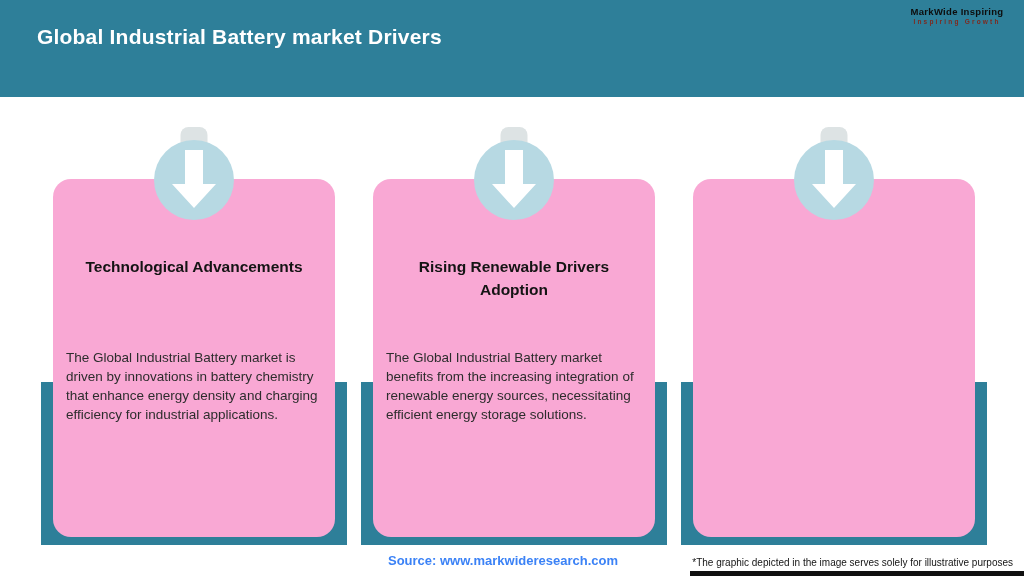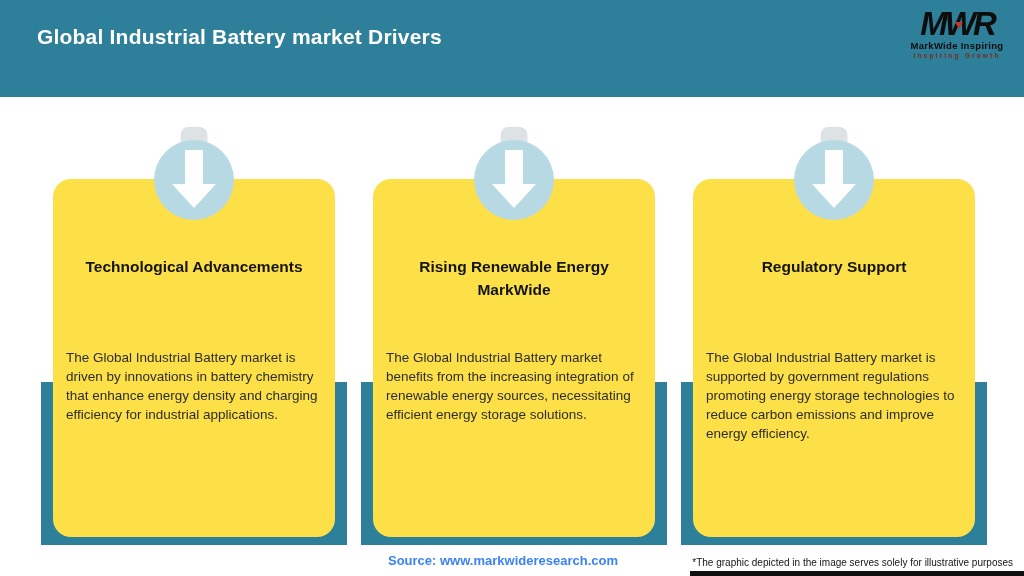--- a/index.html
+++ b/index.html
@@ -13,41 +13,40 @@
   .logo{position:absolute;right:12px;top:7px;width:110px;text-align:center;color:#0d0d0d;}
   .logo-acronym{position:relative;display:inline-block;font-size:33px;line-height:34px;font-weight:bold;font-style:italic;letter-spacing:-3px;}
   .logo-accent{position:absolute;left:35px;top:15px;width:0;height:0;
     border-left:4px solid transparent;border-right:4px solid transparent;border-top:7px solid #c0392b;}
   .logo-name{font-size:9.5px;font-weight:bold;letter-spacing:.3px;margin-top:-1px;}
   .logo-tagline{font-size:6.5px;font-weight:bold;color:#7d2b20;letter-spacing:2.2px;margin-top:1px;}
   
   .card-group{position:absolute;top:127px;width:306px;height:418px;}
   .card-group.g0{left:41px}.card-group.g1{left:361px}.card-group.g2{left:681px}
   .frame{position:absolute;left:0;top:255px;width:306px;height:163px;background:#2e7f99;}
-  .card{position:absolute;left:12px;top:52px;width:282px;height:358px;background:#fde047;border-radius:18px;}
+  .card{position:absolute;left:12px;top:52px;width:282px;height:358px;background:#f9a8d4;border-radius:18px;}
   .notch{position:absolute;left:50%;transform:translateX(-50%);top:0;width:27px;height:24px;background:#dde3e4;border-radius:8px 8px 0 0;}
   .circle{position:absolute;left:50%;transform:translateX(-50%);top:13px;width:80px;height:80px;border-radius:50%;background:#b7d9e3;}
   .arrow-svg{display:block;margin:10px auto 0 auto;}
   .card-title{position:absolute;top:76px;left:10px;right:10px;text-align:center;
     font-size:15.5px;font-weight:bold;color:#141414;line-height:23px;}
   .card-body{position:absolute;top:169px;left:13px;right:10px;
     font-size:13.5px;line-height:19px;color:#2d2d2d;text-align:left;}
   
   .source{position:absolute;top:553px;left:0;width:1006px;text-align:center;
     font-size:13px;font-weight:bold;color:#3b82f6;}
   .disclaimer{position:absolute;top:557px;right:11px;font-size:10px;color:#141414;}
   .bottom-strip{position:absolute;left:690px;right:0;bottom:0;height:5px;background:#101010;}
 </style>
 </head>
 <body>
 
 <div class="header">
   <div class="header-title">Global Industrial Battery market Drivers</div>
   <div class="logo">
-    <div class="logo-acronym"><span>MWR</span><span class="logo-accent"></span></div>
     <div class="logo-name">MarkWide Inspiring</div>
     <div class="logo-tagline">Inspiring Growth</div>
   </div>
 </div>
 
 <div class="card-group g0">
   <div class="frame"></div>
   <div class="notch"></div>
   <div class="card">
     <div class="card-title">Technological Advancements</div>
@@ -57,36 +56,34 @@
     <svg class="arrow-svg" width="46" height="60" viewBox="0 0 46 60">
         <path d="M14 0 H32 V34 H45 L23 58 L1 34 H14 Z" fill="#ffffff"></path>
       </svg>
   </div>
 </div>
 
 <div class="card-group g1">
   <div class="frame"></div>
   <div class="notch"></div>
   <div class="card">
-    <div class="card-title">Rising Renewable Energy MarkWide</div>
+    <div class="card-title">Rising Renewable Drivers Adoption</div>
     <div class="card-body">The Global Industrial Battery market benefits from the increasing integration of renewable energy sources, necessitating efficient energy storage solutions.</div>
   </div>
   <div class="circle">
     <svg class="arrow-svg" width="46" height="60" viewBox="0 0 46 60">
         <path d="M14 0 H32 V34 H45 L23 58 L1 34 H14 Z" fill="#ffffff"></path>
       </svg>
   </div>
 </div>
 
 <div class="card-group g2">
   <div class="frame"></div>
   <div class="notch"></div>
   <div class="card">
-    <div class="card-title">Regulatory Support</div>
-    <div class="card-body">The Global Industrial Battery market is supported by government regulations promoting energy storage technologies to reduce carbon emissions and improve energy efficiency.</div>
   </div>
   <div class="circle">
     <svg class="arrow-svg" width="46" height="60" viewBox="0 0 46 60">
         <path d="M14 0 H32 V34 H45 L23 58 L1 34 H14 Z" fill="#ffffff"></path>
       </svg>
   </div>
 </div>
 
 <div class="source">Source: www.markwideresearch.com</div>
 <div class="disclaimer">*The graphic depicted in the image serves solely for illustrative purposes</div>

